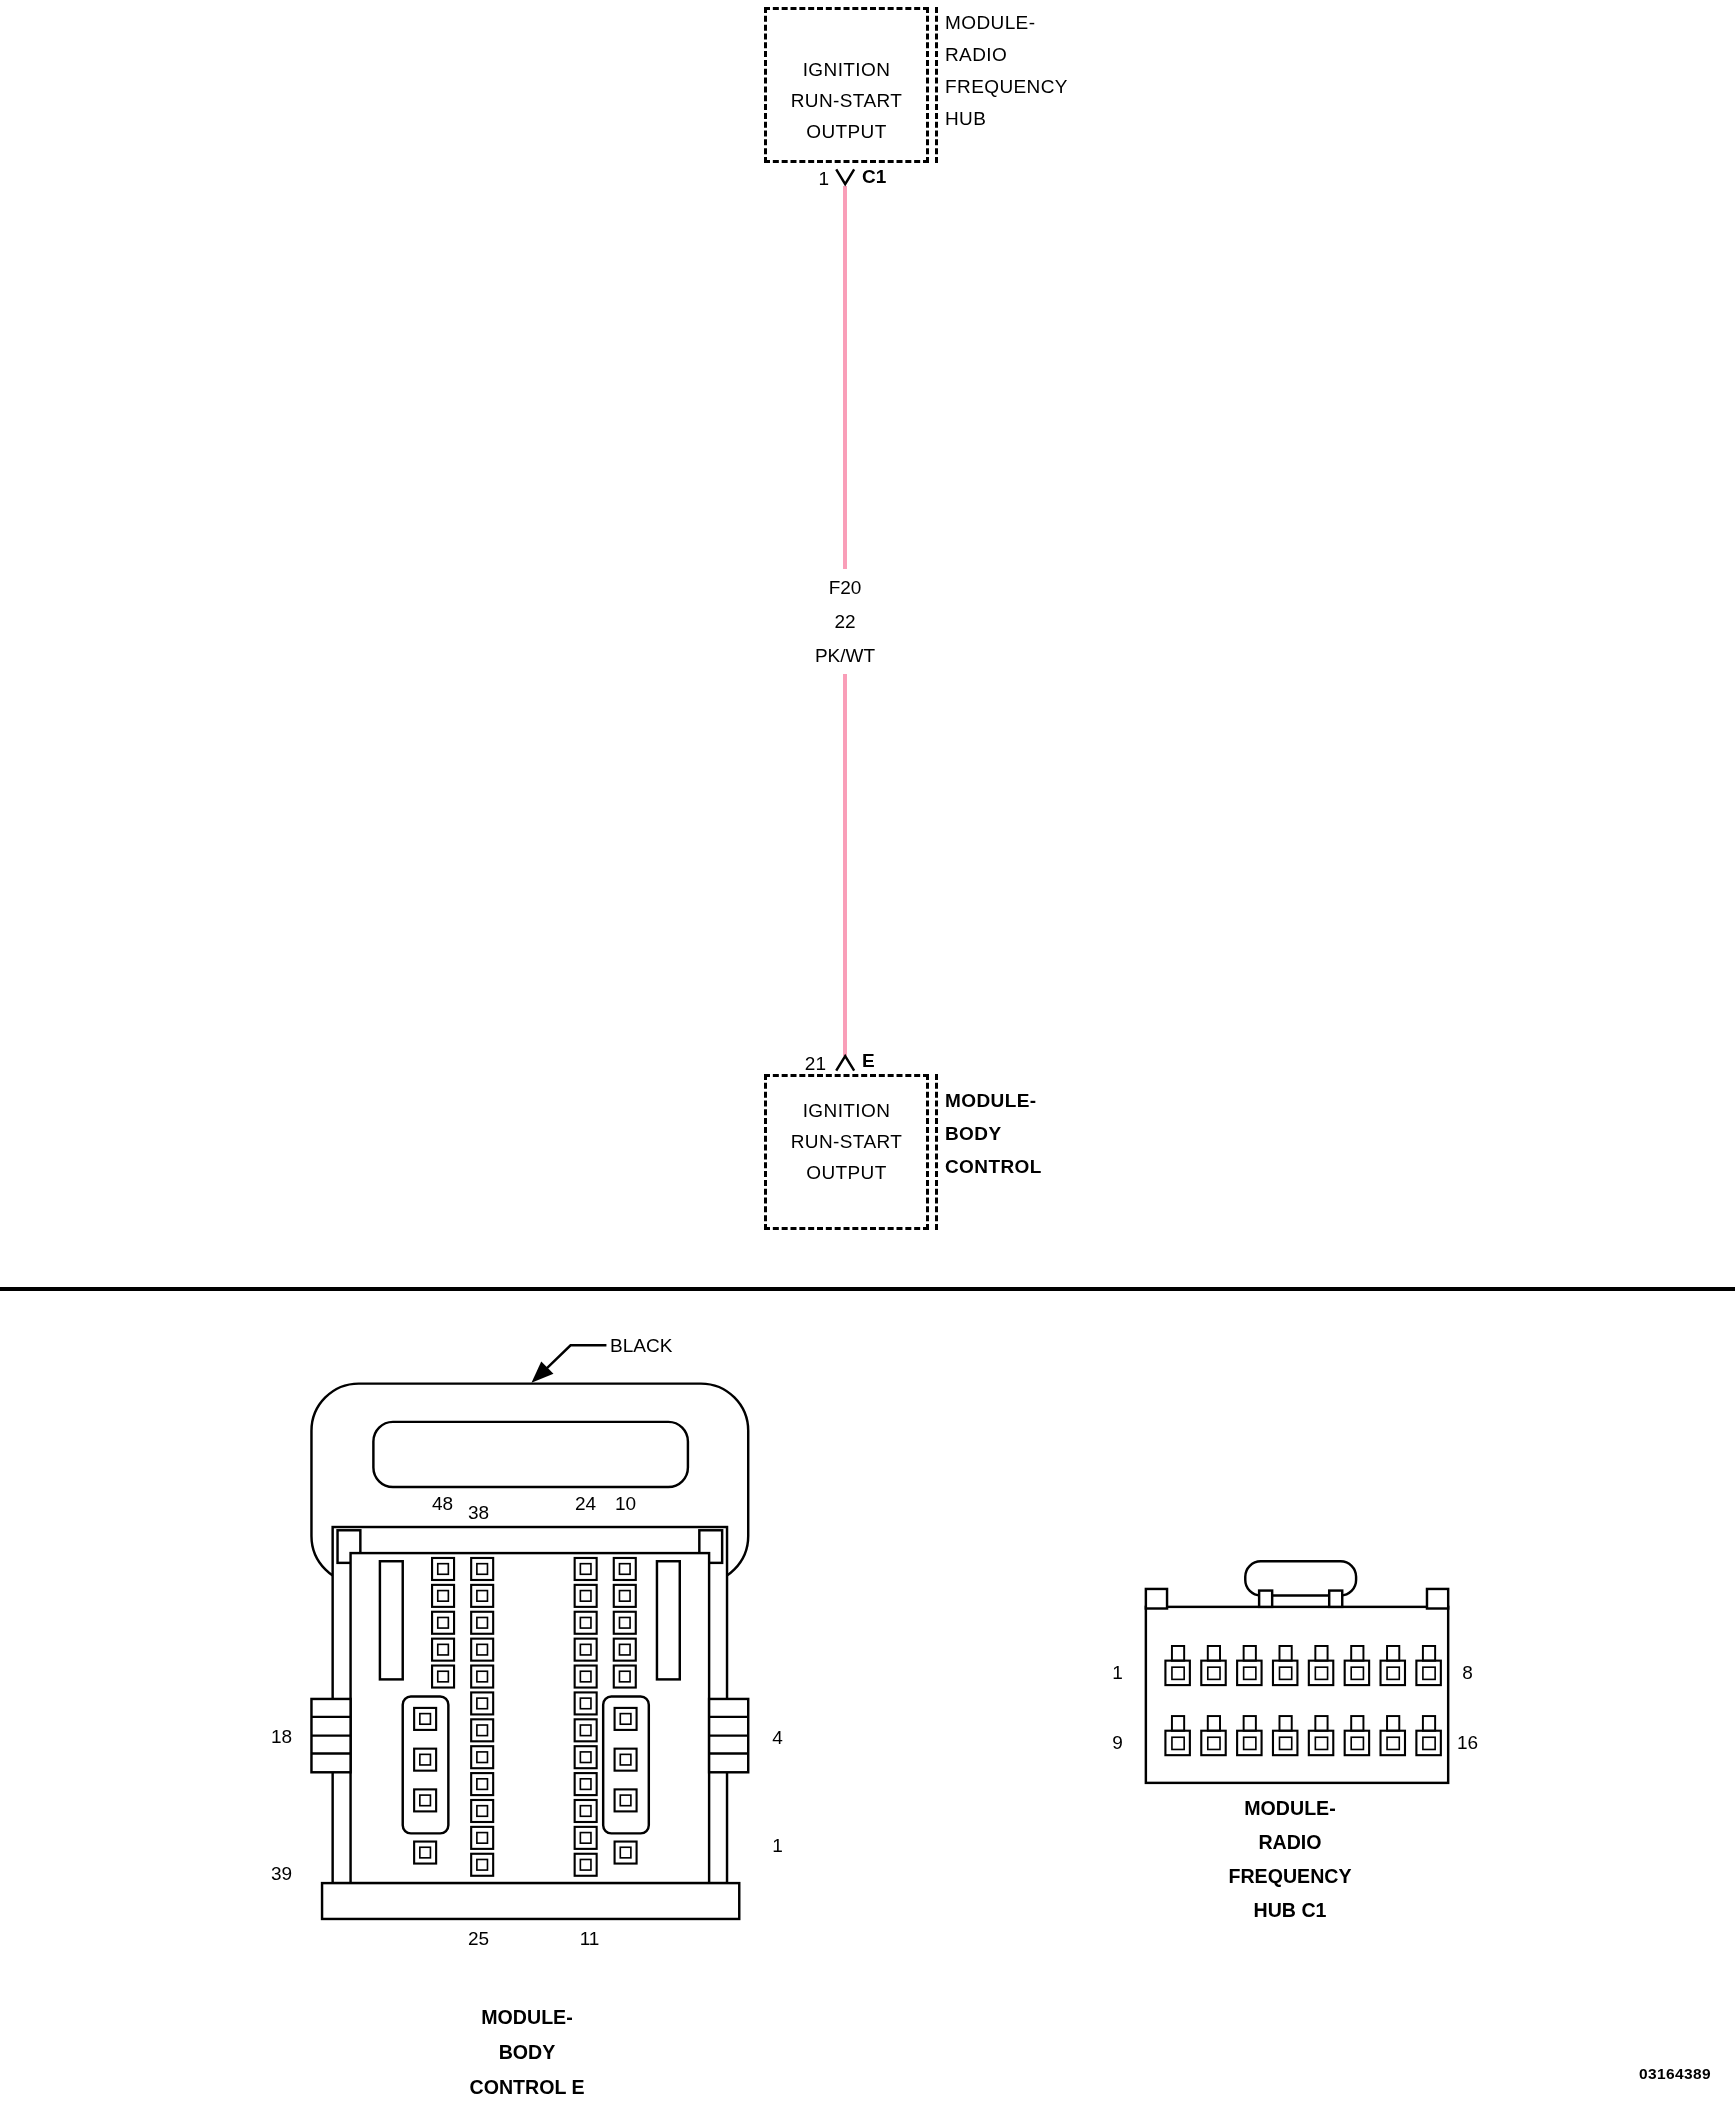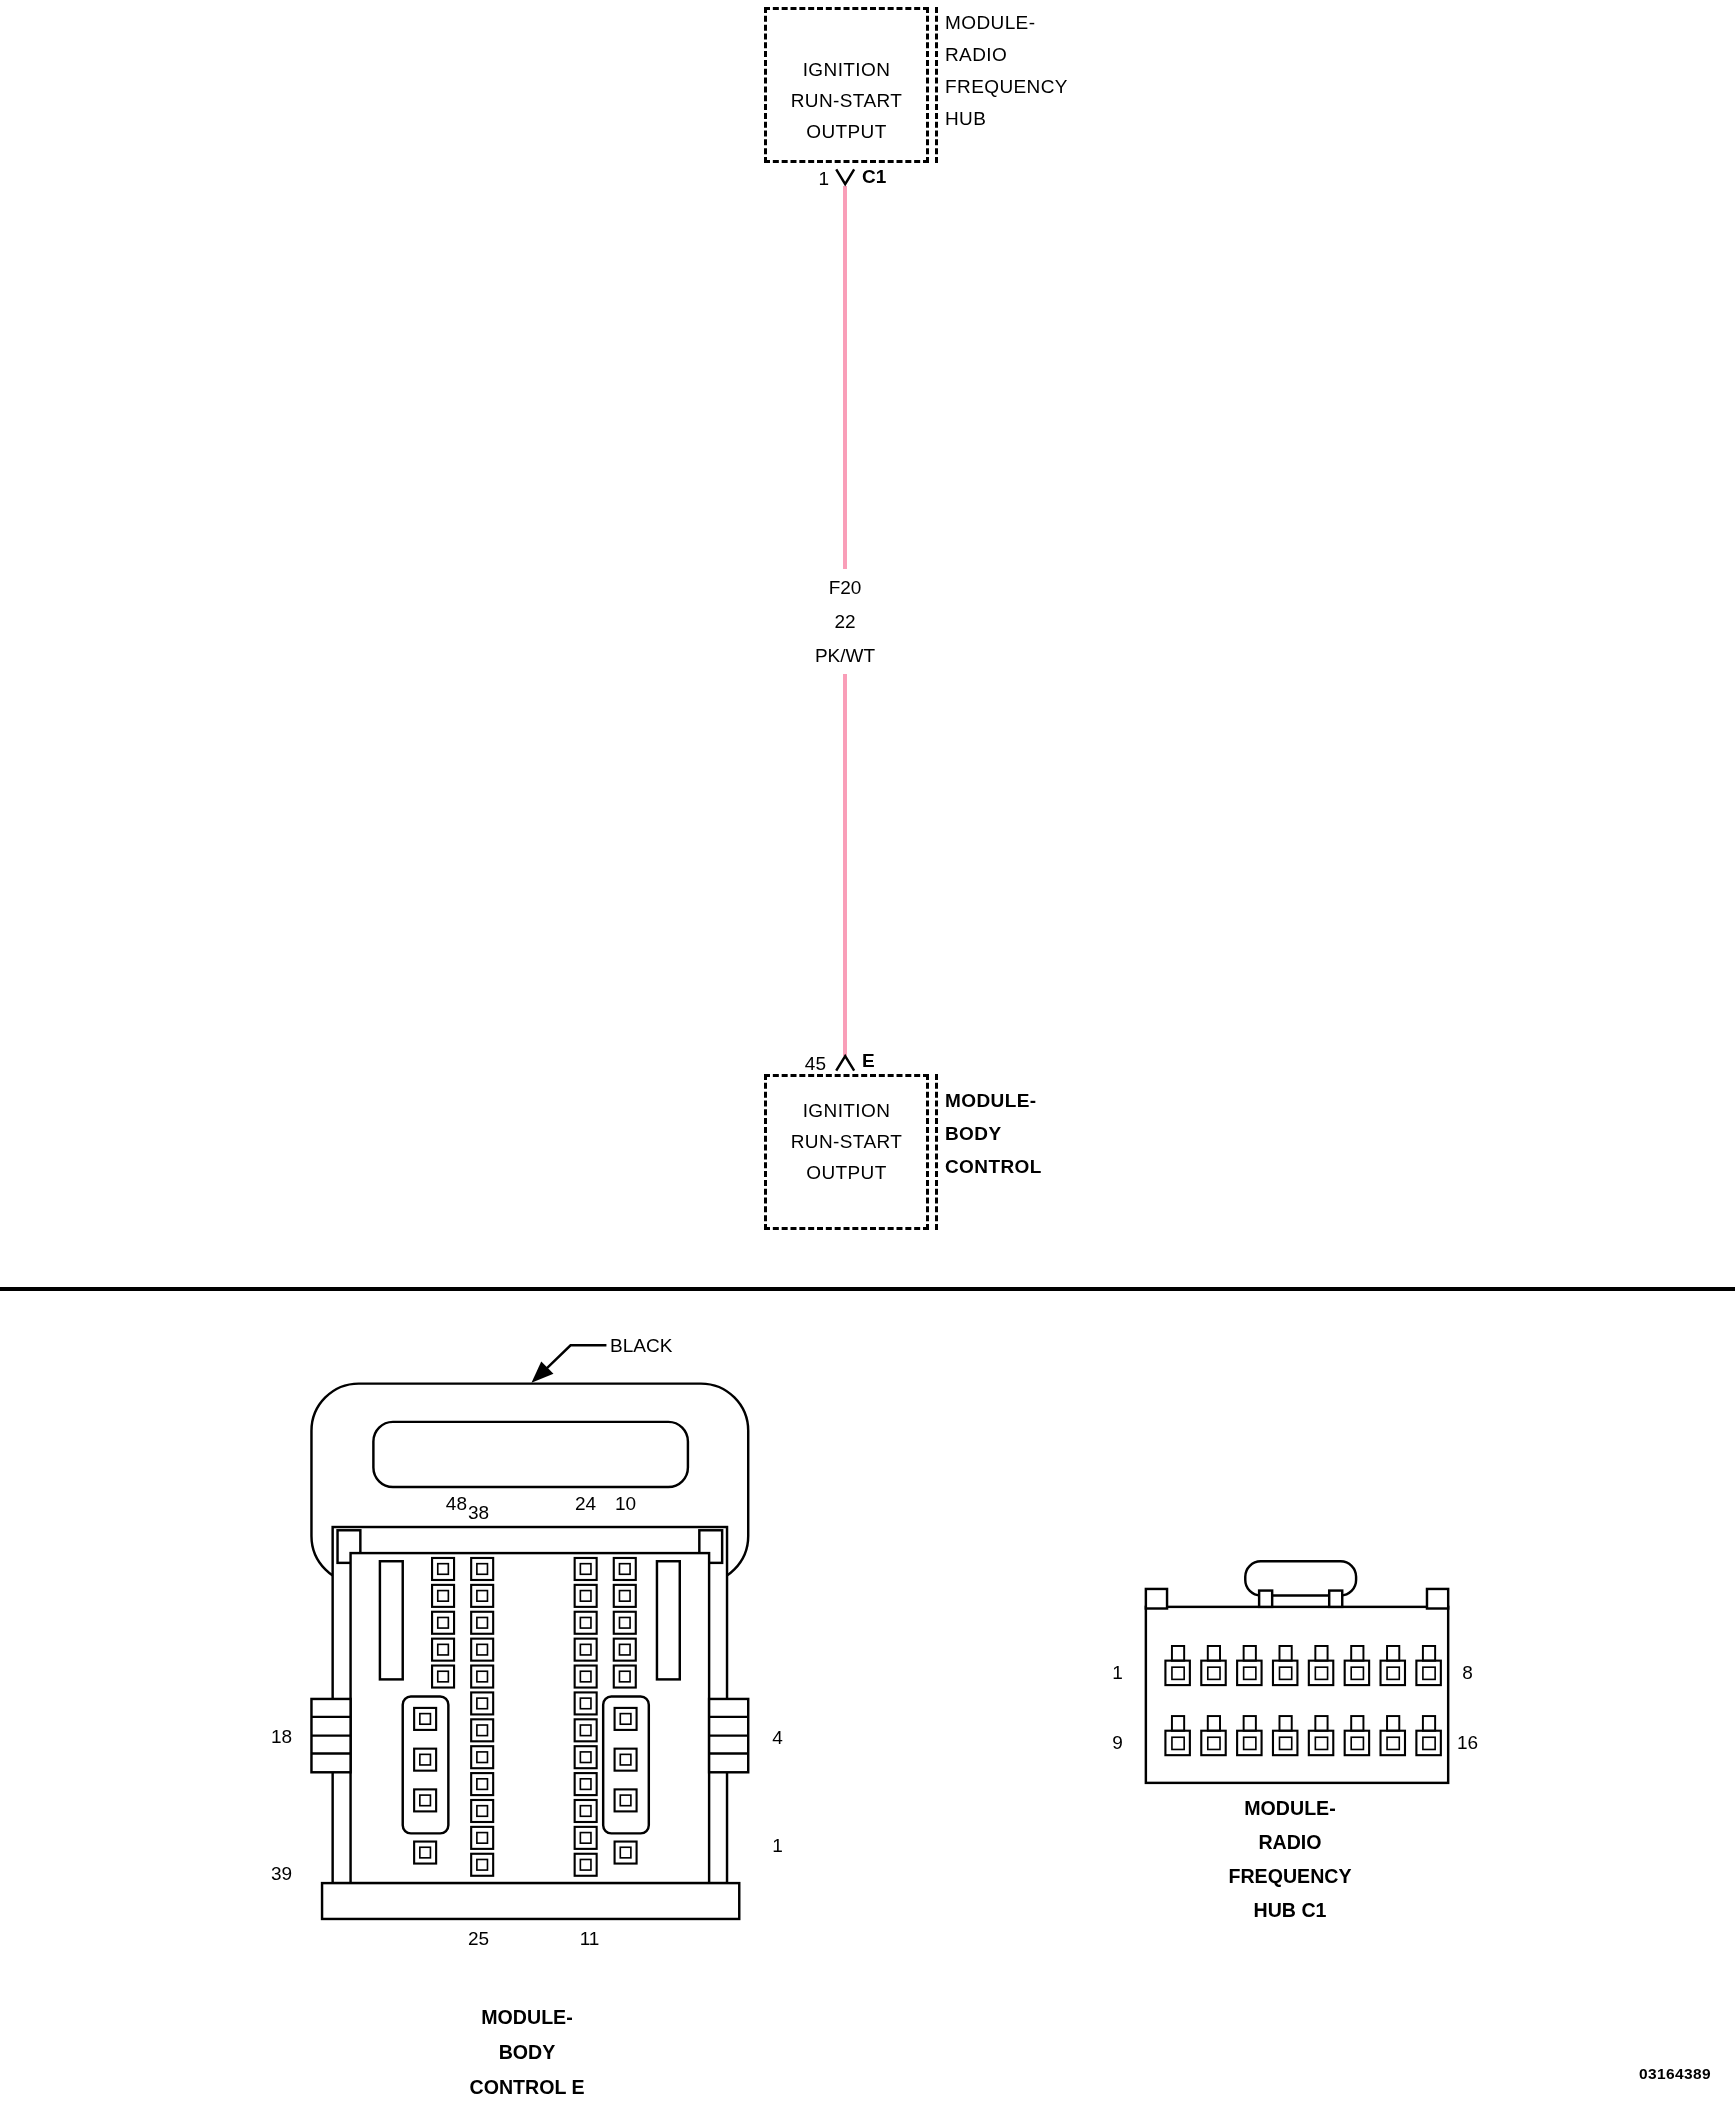--- a/index.html
+++ b/index.html
@@ -60,21 +60,21 @@
   <div class="lbl" style="left:787px; top:168px; width:42px; text-align:right;">1</div>
   <div class="lbl bold" style="left:862px; top:166px;">C1</div>
 
   <div class="wire" style="left: 843px; top: 186px; width: 4.1px; height: 870px; background-color: rgb(249, 158, 184);"></div>
   <div class="wire-label" style="left:780px; top:569px; width:130px;">
     <div>F20</div>
     <div>22</div>
     <div>PK/WT</div>
   </div>
 
-  <div class="lbl" style="left:779px; top:1053px; width:47px; text-align:right;">45</div>
+  <div class="lbl" style="left:779px; top:1053px; width:47px; text-align:right;">21</div>
   <div class="lbl bold" style="left:862px; top:1050px;">E</div>
   <div class="dashed-box align-top" style="left:764px; top:1074px; width:165px; height:156px;">
     <span>IGNITION</span>
     <span>RUN-START</span>
     <span>OUTPUT</span>
   </div>
   <div class="dashed-vline" style="left:935px; top:1074px; height:156px;"></div>
   <div class="module-label bold" style="left:945px; top:1084px;">
     <div>MODULE-</div>
     <div>BODY</div>
@@ -263,21 +263,21 @@
         <rect x="1702" y="2132" width="15" height="15" fill="none" stroke="#000" stroke-width="2"></rect>
         <rect x="1746" y="2020" width="15" height="18" fill="none" stroke="#000" stroke-width="2.4"></rect>
         <rect x="1738" y="2038" width="30" height="30" fill="none" stroke="#000" stroke-width="2.6"></rect>
         <rect x="1746" y="2046" width="15" height="15" fill="none" stroke="#000" stroke-width="2"></rect>
         <rect x="1746" y="2106" width="15" height="18" fill="none" stroke="#000" stroke-width="2.4"></rect>
         <rect x="1738" y="2124" width="30" height="30" fill="none" stroke="#000" stroke-width="2.6"></rect>
         <rect x="1746" y="2132" width="15" height="15" fill="none" stroke="#000" stroke-width="2"></rect>
       </g>
   </svg>
 
-  <div class="pin-num" style="left:418px; top:1493px;text-align:right;">48</div>
+  <div class="pin-num" style="left:418px; top:1493px;">48</div>
   <div class="pin-num" style="left:454px; top:1493px;margin-top:9px;">38</div>
   <div class="pin-num" style="left:561px; top:1493px;">24</div>
   <div class="pin-num" style="left:601px; top:1493px;">10</div>
   <div class="pin-num" style="left:257px; top:1726px;">18</div>
   <div class="pin-num" style="left:753px; top:1727px;">4</div>
   <div class="pin-num" style="left:257px; top:1843px;margin-top:20px;">39</div>
   <div class="pin-num" style="left:753px; top:1835px;">1</div>
   <div class="pin-num" style="left:454px; top:1928px;">25</div>
   <div class="pin-num" style="left:565px; top:1928px;">11</div>
 

